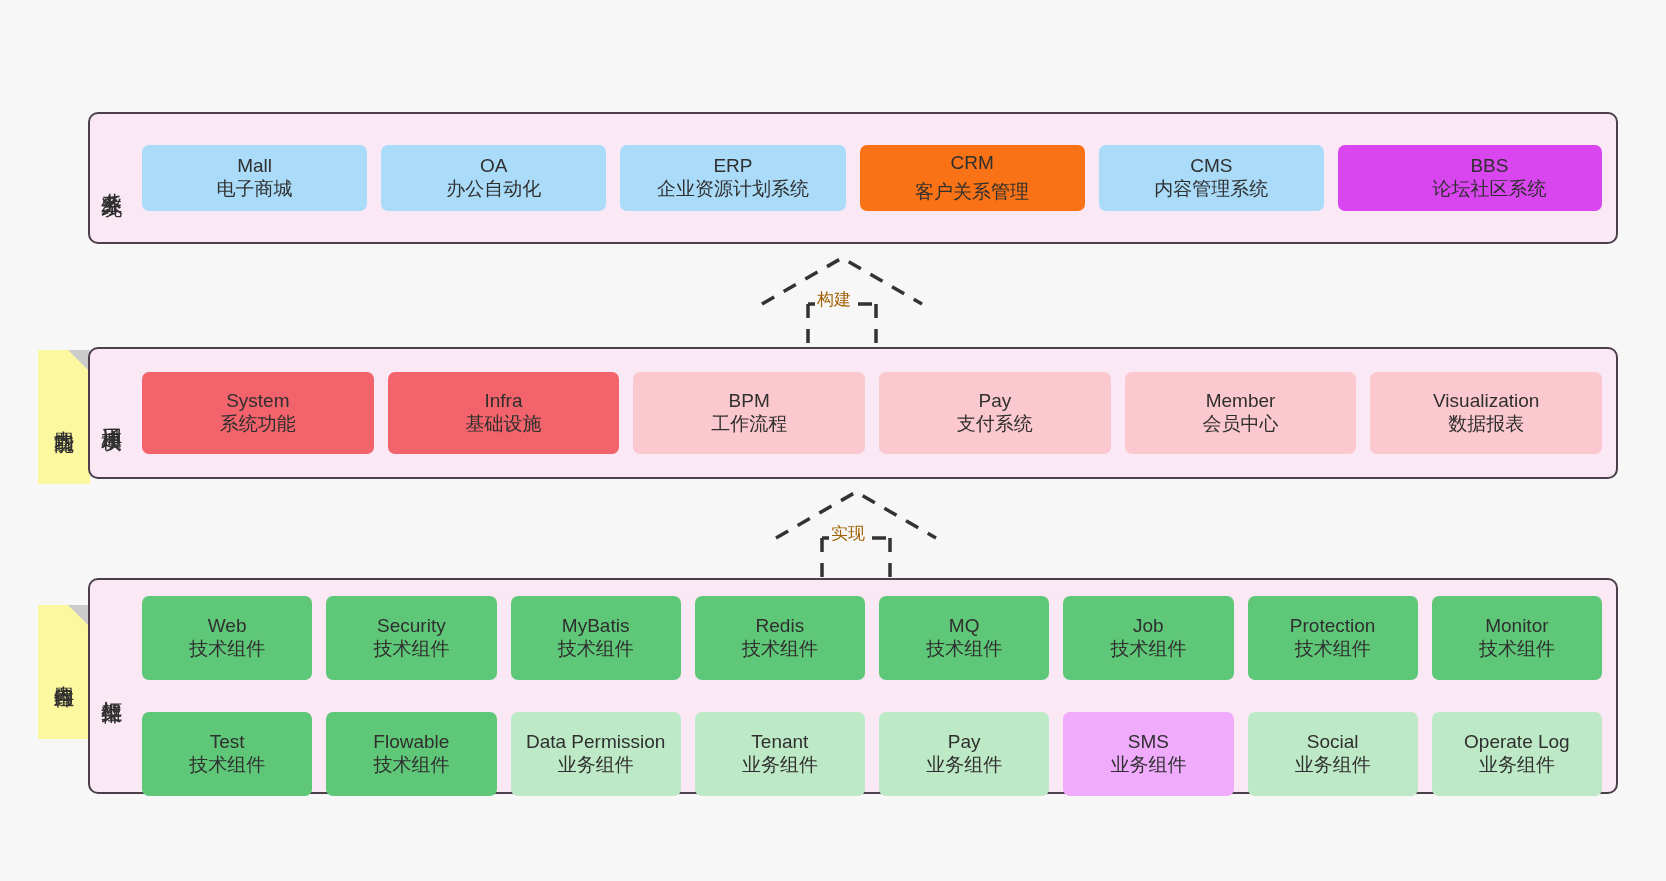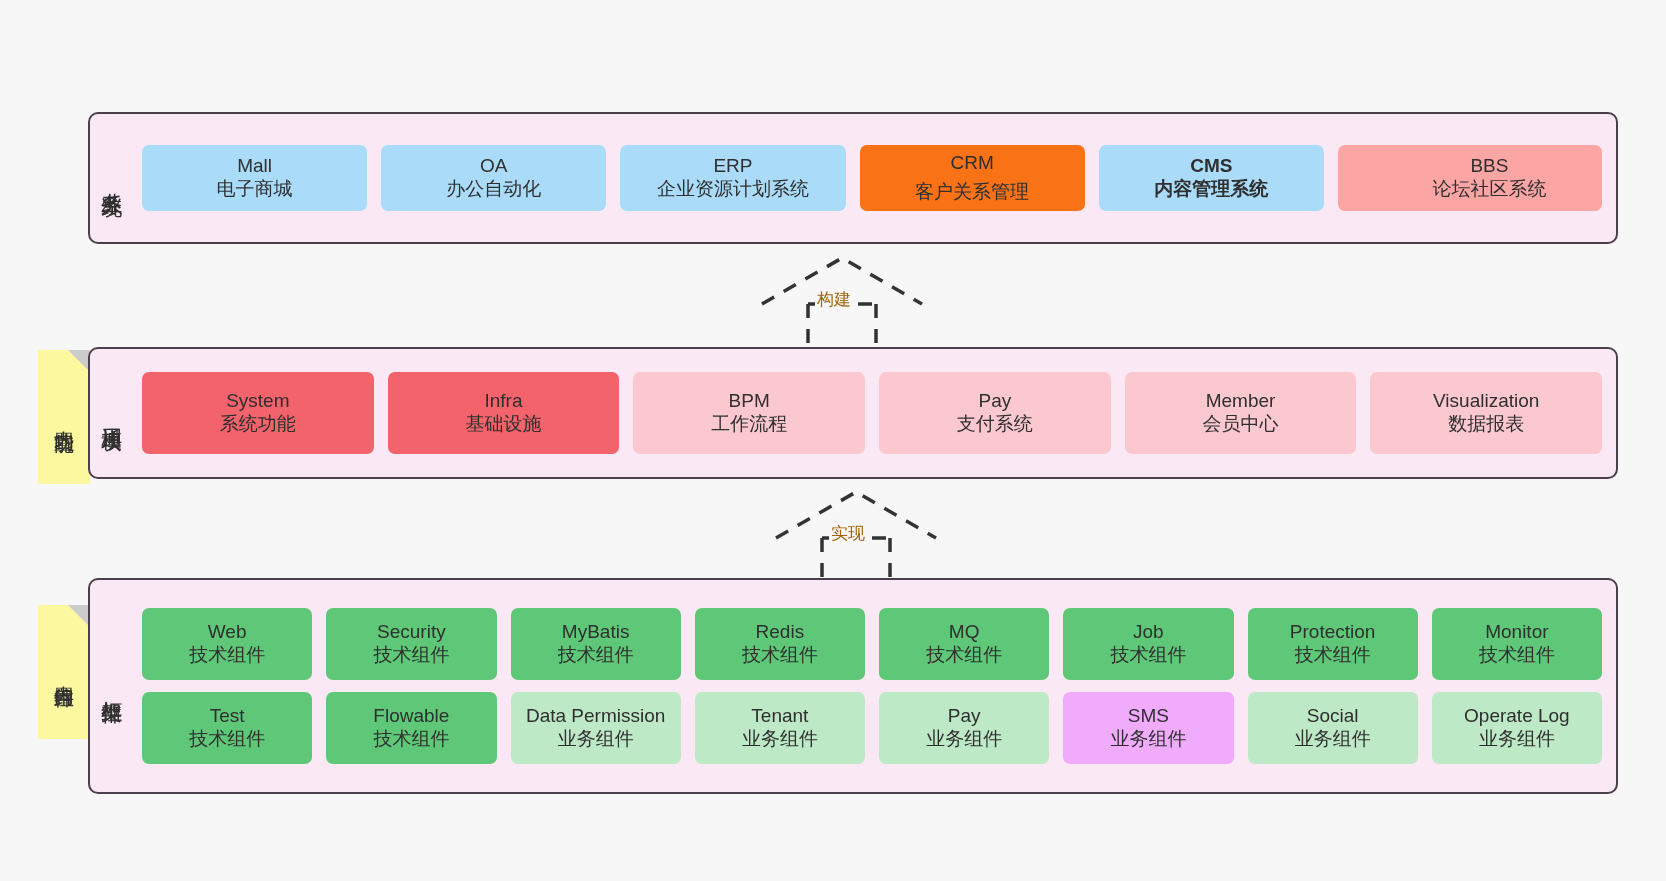--- a/index.html
+++ b/index.html
@@ -75,21 +75,21 @@
   
   #layer-business { left: 88px; top: 112px; width: 1530px; height: 132px; }
   #layer-business .cell { height: 66px; background: #aadcfa; }
 
   
   #layer-modules { left: 88px; top: 347px; width: 1530px; height: 132px; }
   #layer-modules .cell { height: 82px; }
 
   
   #layer-framework { left: 88px; top: 578px; width: 1530px; height: 216px; }
-  #layer-framework .cell { height: 72px; }
+  #layer-framework .cell { height: 84px; margin-top: 20px; }
   #layer-framework .layer-body { gap: 12px; }
 
   
 
   
   .note {
     position: absolute;
     box-sizing: border-box;
     background: #fcf8a0;
     display: flex;
@@ -149,25 +149,25 @@
           <span class="t2">办公自动化</span>
         </div>
         <div class="cell" style="background: rgb(170, 220, 250);">
           <span class="t1">ERP</span>
           <span class="t2">企业资源计划系统</span>
         </div>
         <div class="cell" style="background: #f97316; gap: 6px;">
           <span class="t1">CRM</span>
           <span class="t2">客户关系管理</span>
         </div>
-        <div class="cell" style="background: rgb(170, 220, 250); font-weight: bold;">
+        <div class="cell" style="background: rgb(170, 220, 250);">
           <span class="t1">CMS</span>
           <span class="t2">内容管理系统</span>
         </div>
-        <div class="cell" style="background: #fca5a5; padding-left: 39px;">
+        <div class="cell" style="background: #d946ef; padding-left: 39px;">
           <span class="t1">BBS</span>
           <span class="t2">论坛社区系统</span>
         </div>
       </div>
     </div>
   </div>
 
   <div class="gen-arrow" id="arrow-build">
     <svg width="180" height="96" viewBox="0 0 180 96" aria-hidden="true">
       <path d="M 10 52 L 90 6 L 170 52" fill="none" stroke="#333333" stroke-width="3.5" stroke-dasharray="14 11"></path>

